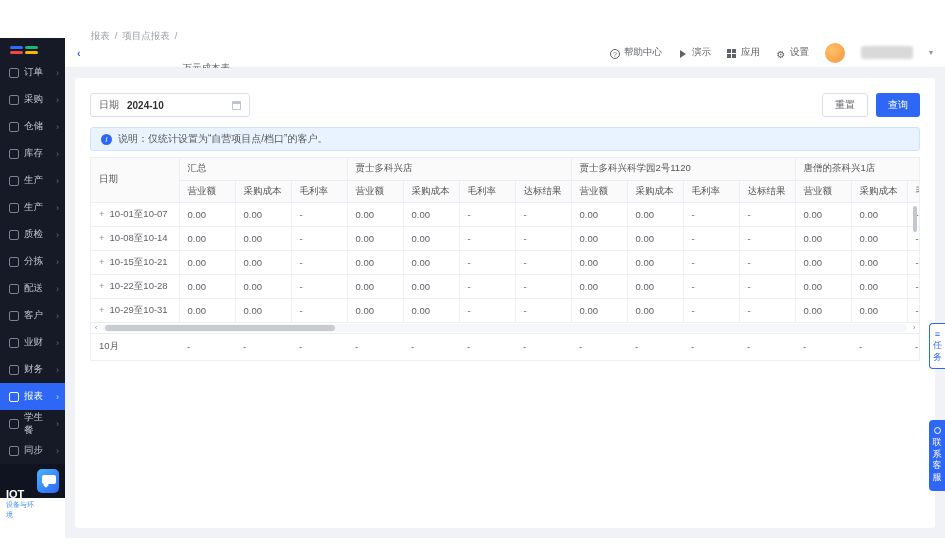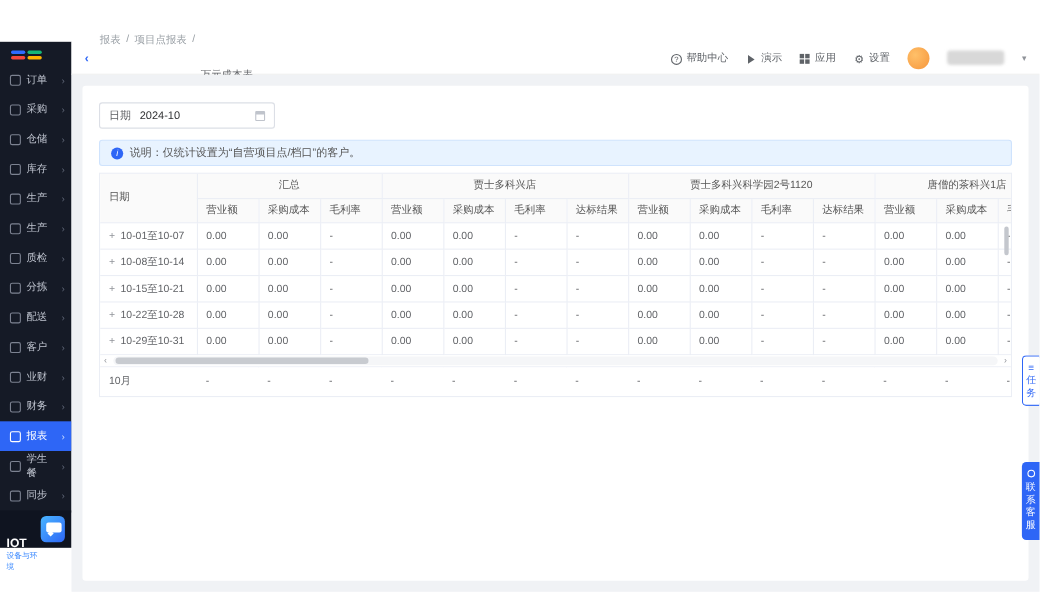--- a/index.html
+++ b/index.html
@@ -56,21 +56,21 @@
   
   .main { position:absolute; left:65px; top:30px; width:880px; height:470px;
     background:#f0f2f5; padding:10px; }
   .card { background:#fff; border-radius:3px; height:100%; padding:15px; position:relative; }
 
   .filters { display:flex; align-items:center; gap:14px; }
   .control { display:flex; align-items:center; gap:8px; width:160px; height:24px;
     border:1px solid #dcdfe6; border-radius:3px; padding:0 8px; font-size:10px; background:#fff;
     cursor:text; }
   .control .lab { color:#606266; flex:none; }
-  .control .val { color:#303133; }
+  .control .val { color:#303133;font-weight:bold; }
   .control .ph { color:#c0c4cc; }
   .cal-icon { margin-left:auto; width:9px; height:9px; border:1px solid #c0c4cc;
     border-top:3px solid #c0c4cc; border-radius:1px; flex:none; }
   .fbtns { margin-left:auto; display:flex; gap:8px; }
   .btn { height:24px; padding:0 12px; border-radius:3px; font-size:10px;
     display:flex; align-items:center; cursor:pointer; }
   .btn-plain { border:1px solid #dcdfe6; color:#606266; background:#fff; }
   .btn-primary { background:#2e66f6; color:#fff; border:none; }
 
   .alert { margin-top:10px; background:#e8f3ff; border:1px solid #cfe3fd; border-radius:3px;
@@ -82,21 +82,21 @@
   .tabs-row { margin-top:12px; display:flex; align-items:flex-start; height:26px; }
   .tab { font-size:10.5px; color:#606266; margin-right:22px; padding-bottom:6px; cursor:pointer; }
   .tab.active { color:#2e66f6; font-weight:bold; border-bottom:2px solid #2e66f6; }
   .export { margin-left:auto; height:22px; padding:0 12px; }
 
   .table-wrap { margin-top:6px; border:1px solid #ebeef5; overflow:hidden; position:relative; }
   table { border-collapse:collapse; table-layout:fixed; width:872px; font-size:9.5px; color:#606266; }
   th,td { border-right:1px solid #ebeef5; border-bottom:1px solid #ebeef5; padding:0 8px;
     height:22px; font-weight:normal; text-align:left; white-space:nowrap; overflow:hidden; }
   thead th { background:#fafafa; color:#555; }
-  .group-th { text-align:center; }
+  .group-th { text-align:left; }
   .date-th { vertical-align:middle; }
   tbody td { height:24px; color:#606266; }
   .plus { color:#909399; margin-right:5px; cursor:pointer; }
 
   .hscroll { height:11px; display:flex; align-items:center; background:#fff;
     border-bottom:1px solid #ebeef5; }
   .hs-arrow { width:10px; text-align:center; color:#909399; font-size:8px; line-height:10px; cursor:pointer; }
   .hs-track { flex:1; height:8px; background:#f5f6f8; border-radius:4px; position:relative; margin:0 2px; }
   .hs-thumb { position:absolute; left:2px; top:1px; width:230px; height:6px;
     background:#c8cbd0; border-radius:3px; cursor:grab; }
@@ -248,20 +248,24 @@
 
   <div class="main">
     <div class="card">
 
       <div class="filters">
         <div class="control">
           <span class="lab">日期</span>
           <span class="val">2024-10</span>
           <span class="cal-icon"></span>
         </div>
+        <div class="fbtns">
+          <button class="btn btn-plain">重置</button>
+          <button class="btn btn-primary">查询</button>
+        </div>
       </div>
 
       <div class="alert">
         <span class="info-icon">i</span>
         <span>说明：仅统计设置为“自营项目点/档口”的客户。</span>
       </div>
 
 
       <div class="table-wrap">
         <table id="statsTable">

